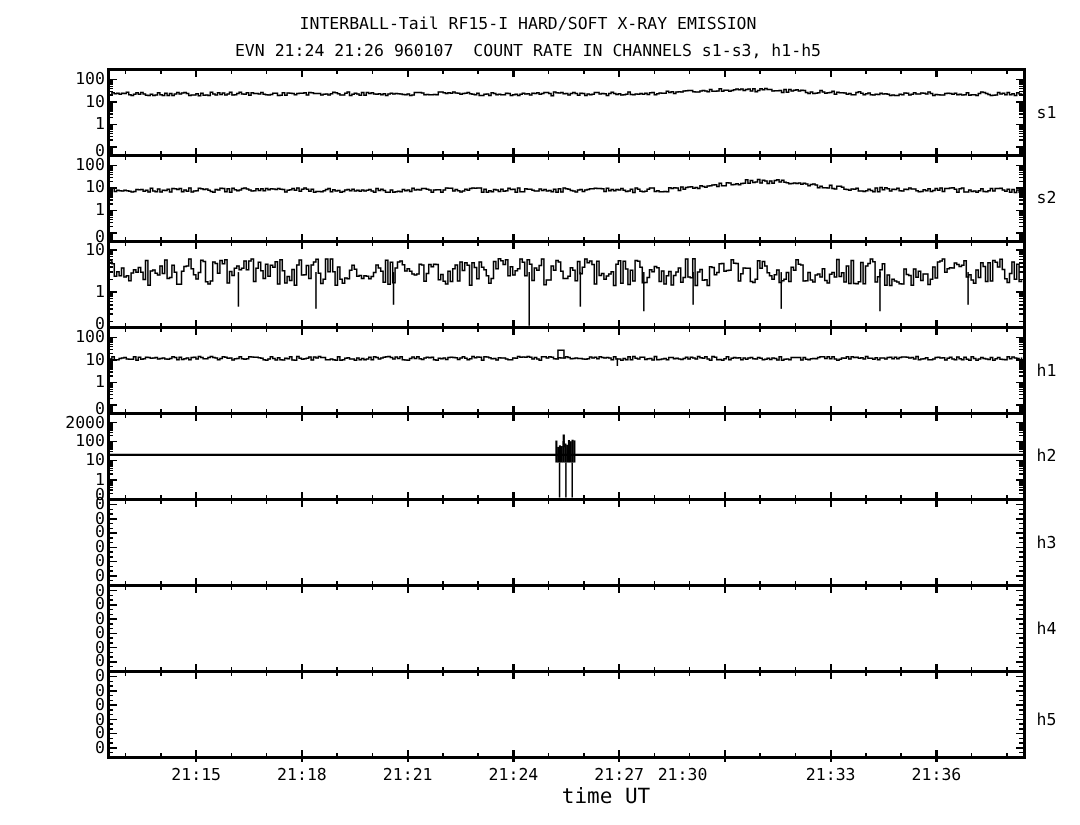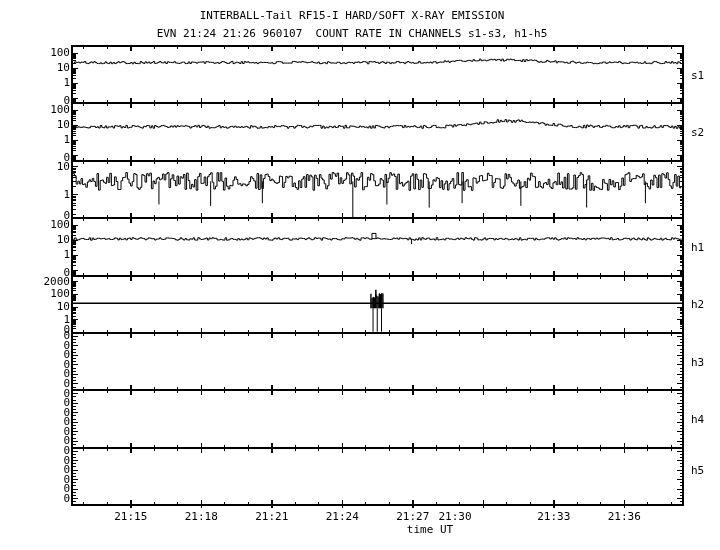--- a/index.html
+++ b/index.html
@@ -7,21 +7,21 @@
           font-family:"DejaVu Sans Mono",monospace;color:#000;}
   .title-line{position:absolute;left:0;width:704px;text-align:center;font-size:11px;
               letter-spacing:0;white-space:pre;}
   .t1{top:9px;}
   .t2{top:27px;}
   svg{position:absolute;left:0;top:0;}
   .yl{position:absolute;right:650px;width:62px;text-align:right;font-size:11px;
       line-height:10px;transform:translateY(-50%);white-space:pre;}
   .xl{position:absolute;top:510px;font-size:11px;transform:translateX(-50%);white-space:pre;}
   .cl{position:absolute;left:691px;font-size:11px;transform:translateY(-50%);white-space:pre;}
-  .xt{position:absolute;top:523px;left:430px;font-size:11px;transform:translateX(-50%);white-space:pre;}
+  .xt{position:absolute;top:523px;left:404px;font-size:14px;transform:translateX(-50%);white-space:pre;}
 </style>
 </head>
 <body>
 
 <div class="screen">
   <div class="title-line t1">INTERBALL-Tail RF15-I HARD/SOFT X-RAY EMISSION</div>
   <div class="title-line t2">EVN 21:24 21:26 960107  COUNT RATE IN CHANNELS s1-s3, h1-h5</div>
 
   <svg id="plot" width="720" height="550">
     <g id="gBorders" stroke="#000" stroke-width="2" shape-rendering="crispEdges">
@@ -958,16 +958,16 @@
       <div class="xl" style="left: 624.3px;">21:36</div>
     </div>
   <div id="chLabels">
       <div class="cl" style="top: 74.7px;">s1</div>
       <div class="cl" style="top: 132.1px; text-align: right;">s2</div>
       <div class="cl" style="top: 189.4px; margin-left: 28px;">s3</div>
       <div class="cl" style="top: 246.8px;">h1</div>
       <div class="cl" style="top: 304.2px;">h2</div>
       <div class="cl" style="top: 361.6px;">h3</div>
       <div class="cl" style="top: 418.9px;">h4</div>
-      <div class="cl" style="top: 470px;">h5</div>
+      <div class="cl" style="top: 480px;">h5</div>
     </div>
   <div class="xt">time UT</div>
 </div>
 
 </body></html>

